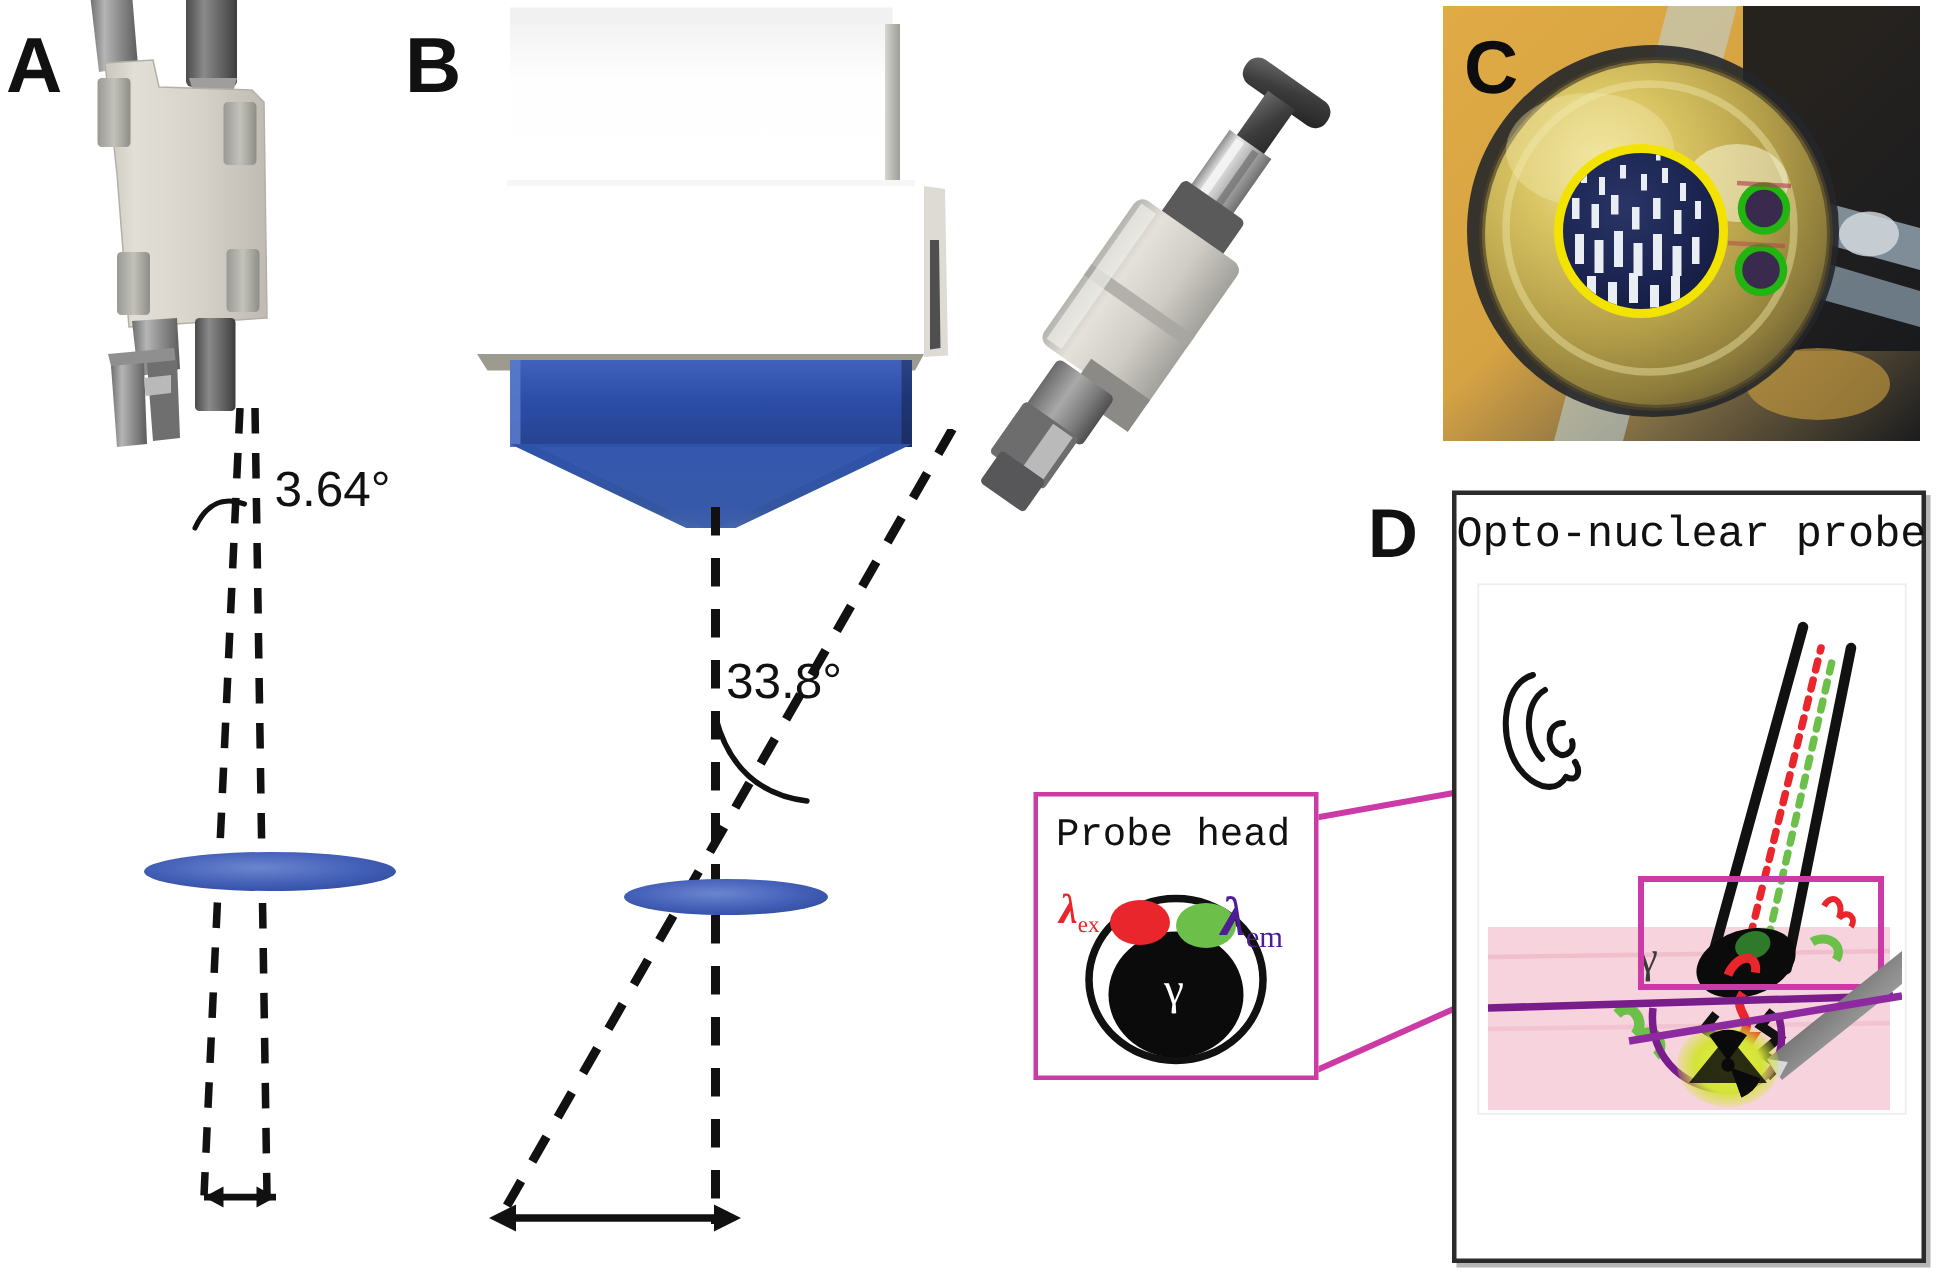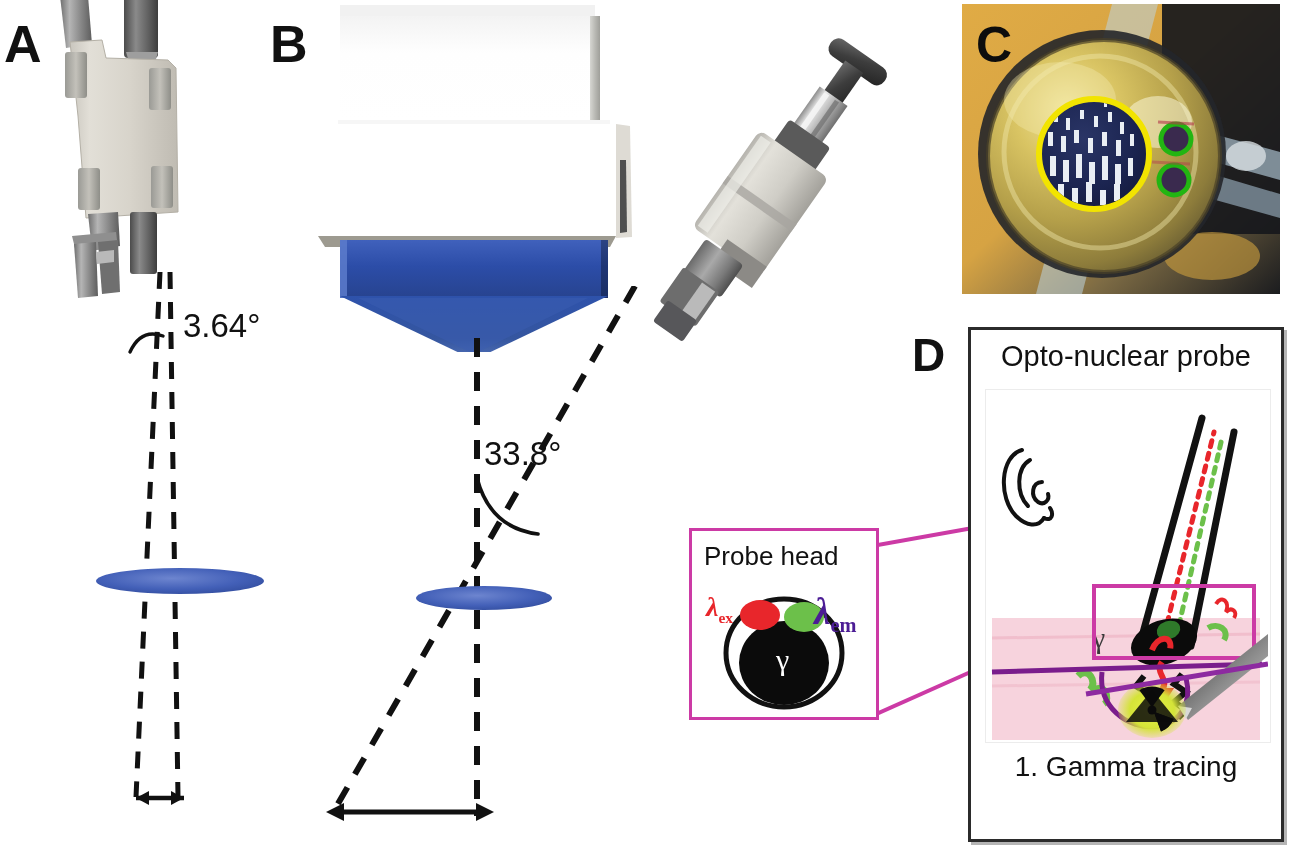--- a/index.html
+++ b/index.html
@@ -41,21 +41,21 @@
   
   #panelD-card {
     box-sizing: border-box;
     background: #ffffff;
     border: 3px solid #2b2b2b;
     box-shadow: 3px 3px 0 0 rgba(120,120,120,0.55);
   }
   #panelD-title {
     text-align: center;
     color: #111111;
-    font-family: Liberation Sans, sans-serif;
+    font-family: Liberation Mono, monospace;
     white-space: nowrap;
   }
   .panelD-legend-line {
     color: #111111;
     font-family: "Liberation Sans", sans-serif;
     white-space: nowrap;
     text-align: center;
   }
   #panelD-scene {
     background: #ffffff;
@@ -64,34 +64,34 @@
   }
 
   
   #probehead-box {
     box-sizing: border-box;
     background: #ffffff;
     border: 3px solid #cc3aa5;
   }
   #probehead-title {
     color: #111111;
-    font-family: Liberation Sans, sans-serif;
+    font-family: Liberation Mono, monospace;
     white-space: nowrap;
   }
   .lam-label {
     font-family: "Liberation Serif", serif;
     font-style: italic;
     font-weight: bold;
     white-space: nowrap;
     line-height: 1;
   }
   .lam-label sub {
     font-size: 0.55em;
     font-style: normal;
-    font-weight: bold;
+    font-weight: normal;
   }
   .gamma-glyph {
     font-family: "Liberation Serif", serif;
     color: #ffffff;
     line-height: 1;
   }
 
   
   #panelC-photo {
     overflow: hidden;
@@ -510,16 +510,15 @@
           <path d="M0 -3 L-14 -22 A26 26 0 0 1 14 -22 Z"></path>
           <path d="M2 2 L24 10 A26 26 0 0 1 10 24 Z"></path>
           <path d="M-2 2 L-24 10 A26 26 0 0 0 -10 24 Z" transform="scale(-1,1) rotate(0)"></path>
         </g>
         <path d="M140 332 L166 300 L192 332 Z" fill="#0b0b0b" opacity="0.85"></path>
 
         <path d="M100 304 L282 274" stroke="#8d2aa0" stroke-width="5" fill="none"></path>
       </svg>
     </div>
 
-    <div class="abs panelD-legend-line" style="left:0; right:0; top:421px; font-size:28px;">1. Gamma tracing</div>
   </div>
 
 </div>
 
 </body></html>

